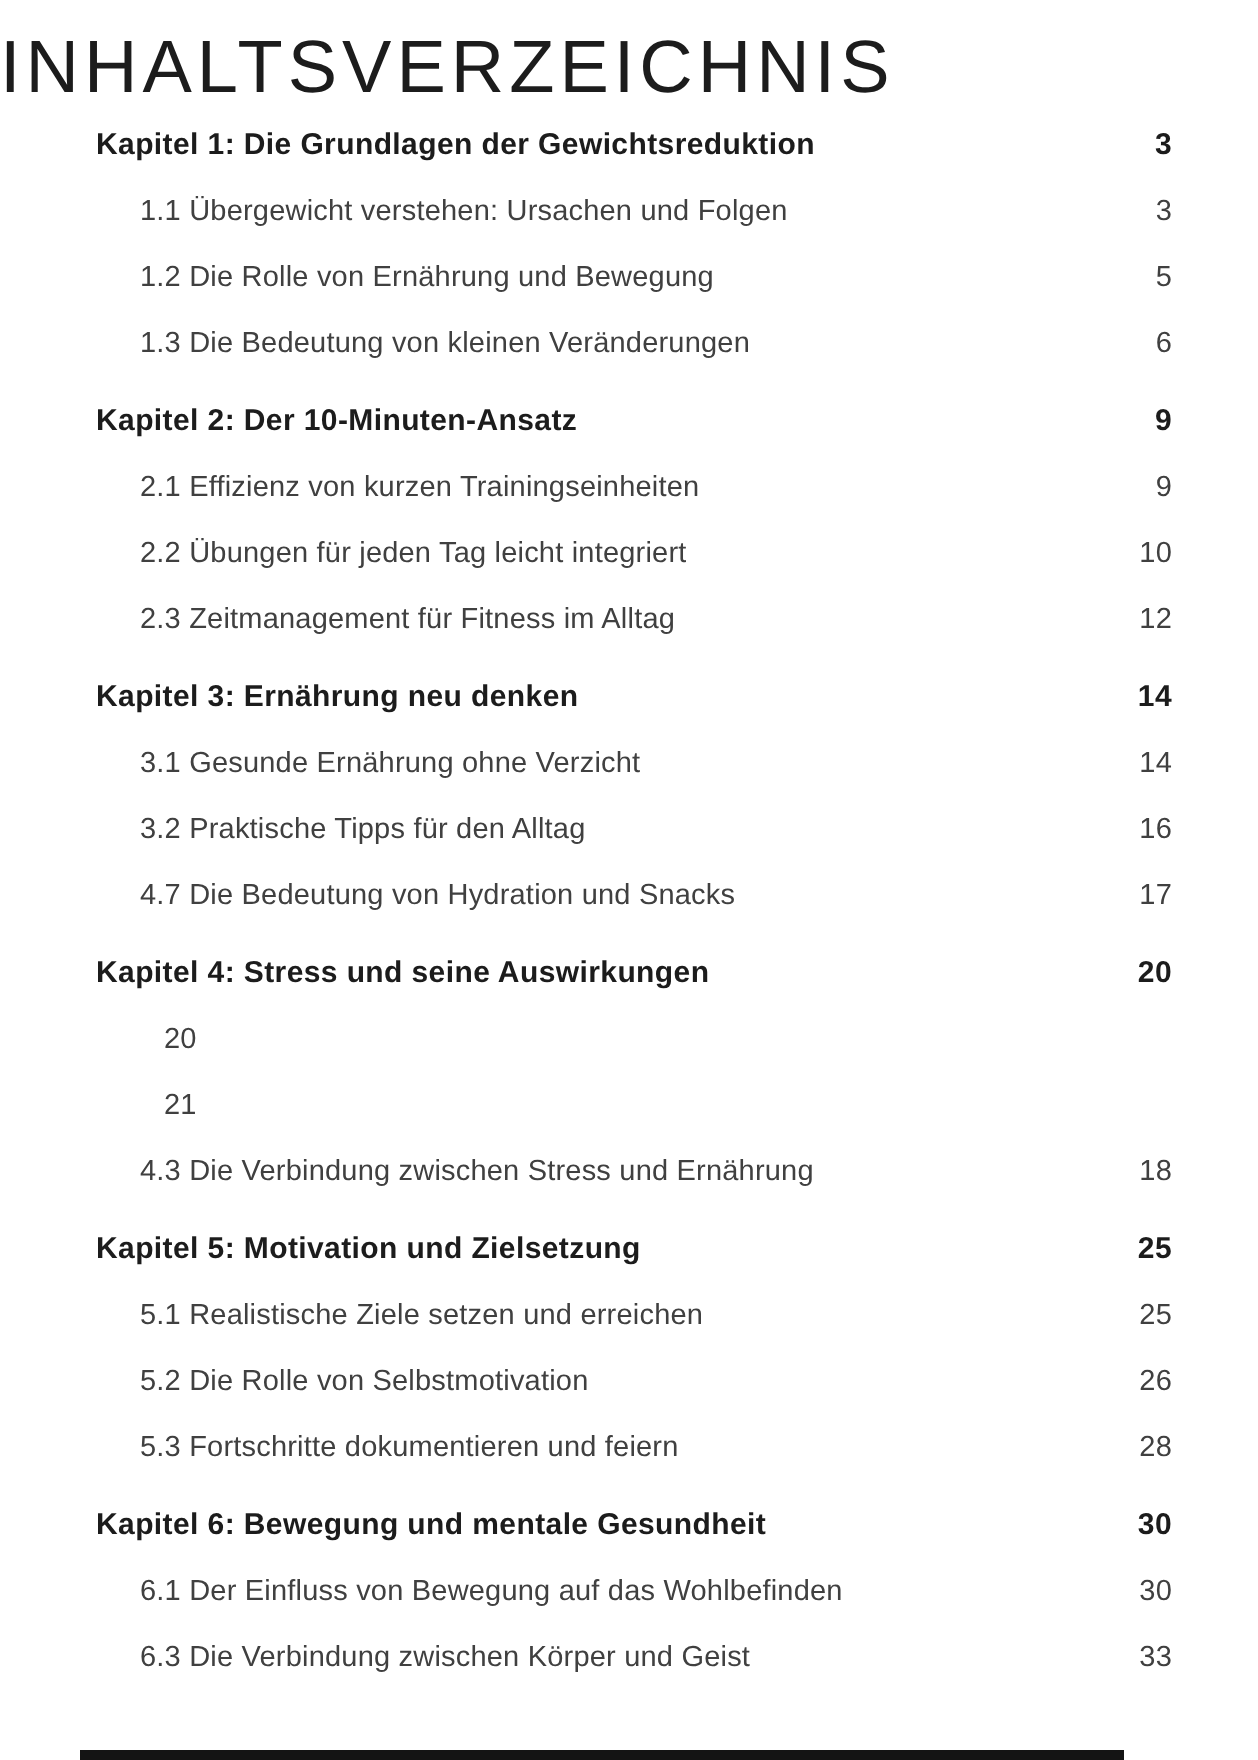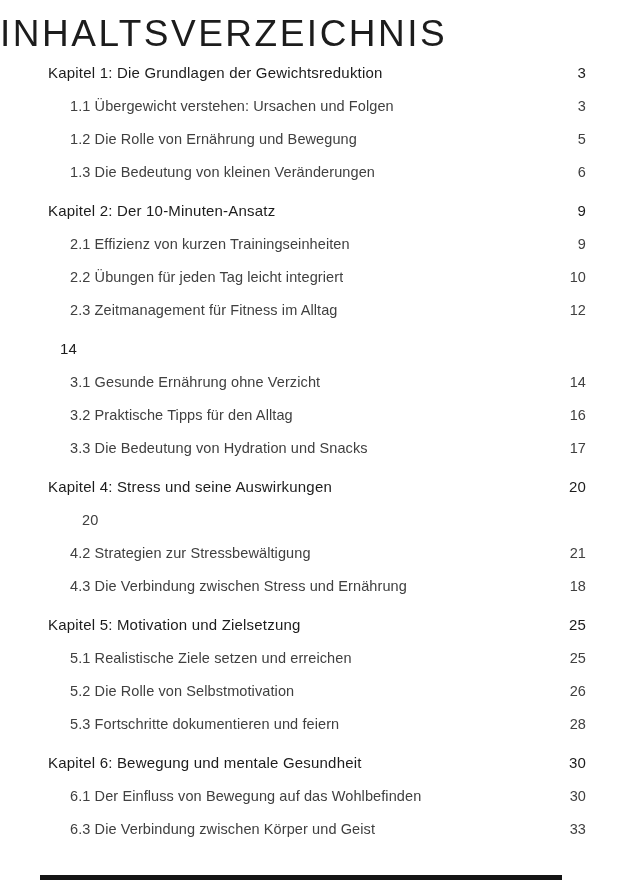--- a/index.html
+++ b/index.html
@@ -40,21 +40,21 @@
     justify-content: space-between;
     align-items: center;
     cursor: pointer;
   }
   .toc-row .entry-title {
     white-space: nowrap;
     overflow: hidden;
   }
   .toc-row.chapter {
     font-size: 15px;
-    font-weight: 400;
+    font-weight: 700;
     letter-spacing: 0.2px;
     color: #1c1c1c;
     text-align: right;
   }
   .toc-row.section {
     padding-left: 22px;
     font-size: 14.5px;
     font-weight: 400;
     letter-spacing: 0.1px;
     color: #404040;
@@ -111,46 +111,46 @@
         <span class="page-num">10</span>
       </div>
       <div class="toc-row section">
         <span class="entry-title">2.3 Zeitmanagement für Fitness im Alltag</span>
         <span class="page-num">12</span>
       </div>
     </div>
 
     <div class="chapter-group">
       <div class="toc-row chapter">
+        <span class="entry-title">Kapitel 3: Ernährung neu denken</span>
         <span class="page-num">14</span>
       </div>
       <div class="toc-row section">
         <span class="entry-title">3.1 Gesunde Ernährung ohne Verzicht</span>
         <span class="page-num">14</span>
       </div>
       <div class="toc-row section">
         <span class="entry-title">3.2 Praktische Tipps für den Alltag</span>
         <span class="page-num">16</span>
       </div>
       <div class="toc-row section">
-        <span class="entry-title">3.3 Die Bedeutung von Hydration und Snacks</span>
+        <span class="entry-title">4.7 Die Bedeutung von Hydration und Snacks</span>
         <span class="page-num">17</span>
       </div>
     </div>
 
     <div class="chapter-group">
       <div class="toc-row chapter">
         <span class="entry-title">Kapitel 4: Stress und seine Auswirkungen</span>
         <span class="page-num">20</span>
       </div>
       <div class="toc-row section">
         <span class="page-num">20</span>
       </div>
       <div class="toc-row section">
-        <span class="entry-title">4.2 Strategien zur Stressbewältigung</span>
         <span class="page-num">21</span>
       </div>
       <div class="toc-row section">
         <span class="entry-title">4.3 Die Verbindung zwischen Stress und Ernährung</span>
         <span class="page-num">18</span>
       </div>
     </div>
 
     <div class="chapter-group">
       <div class="toc-row chapter">

